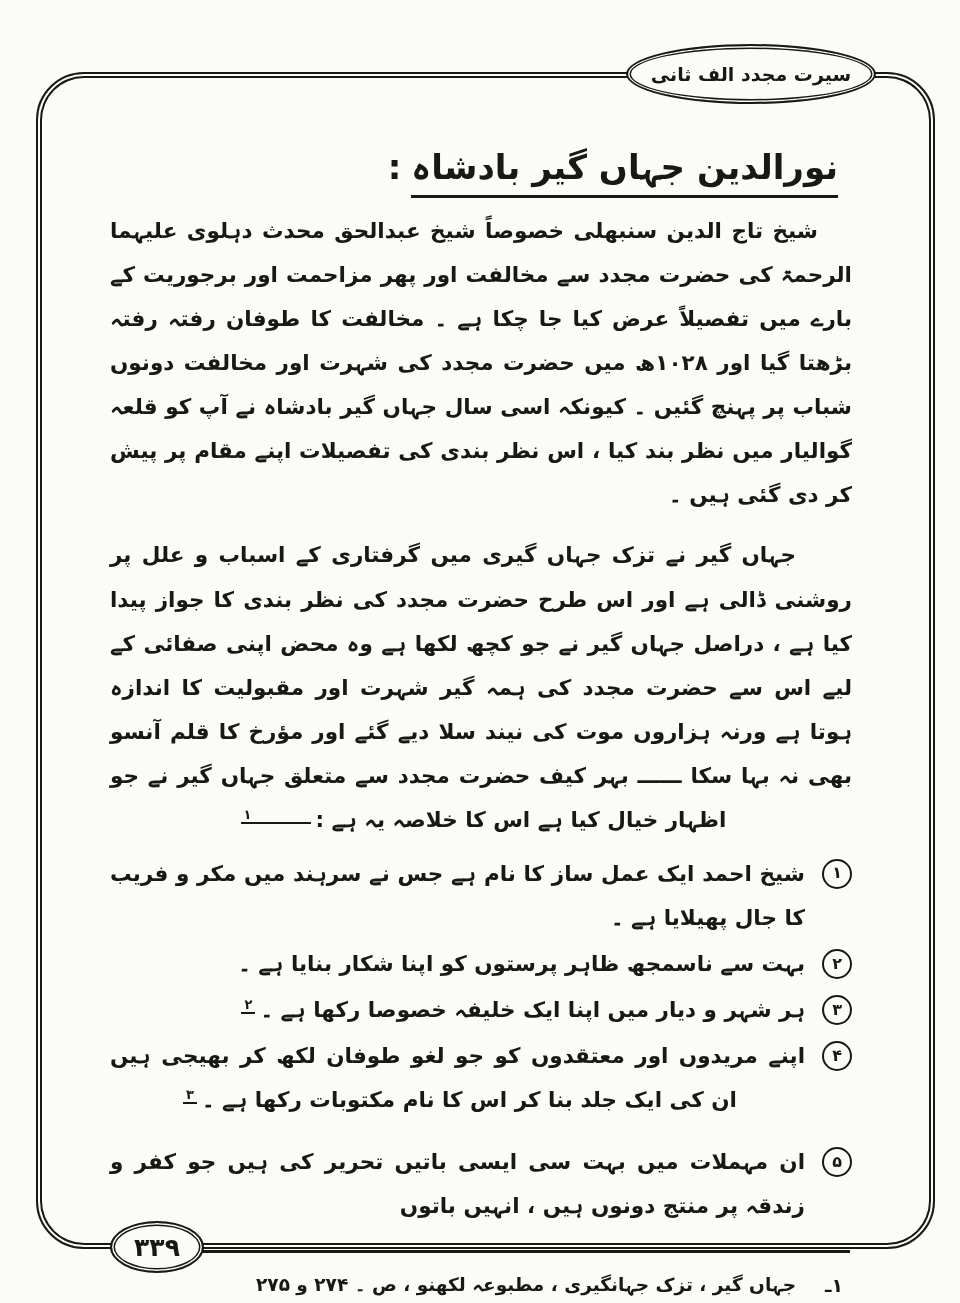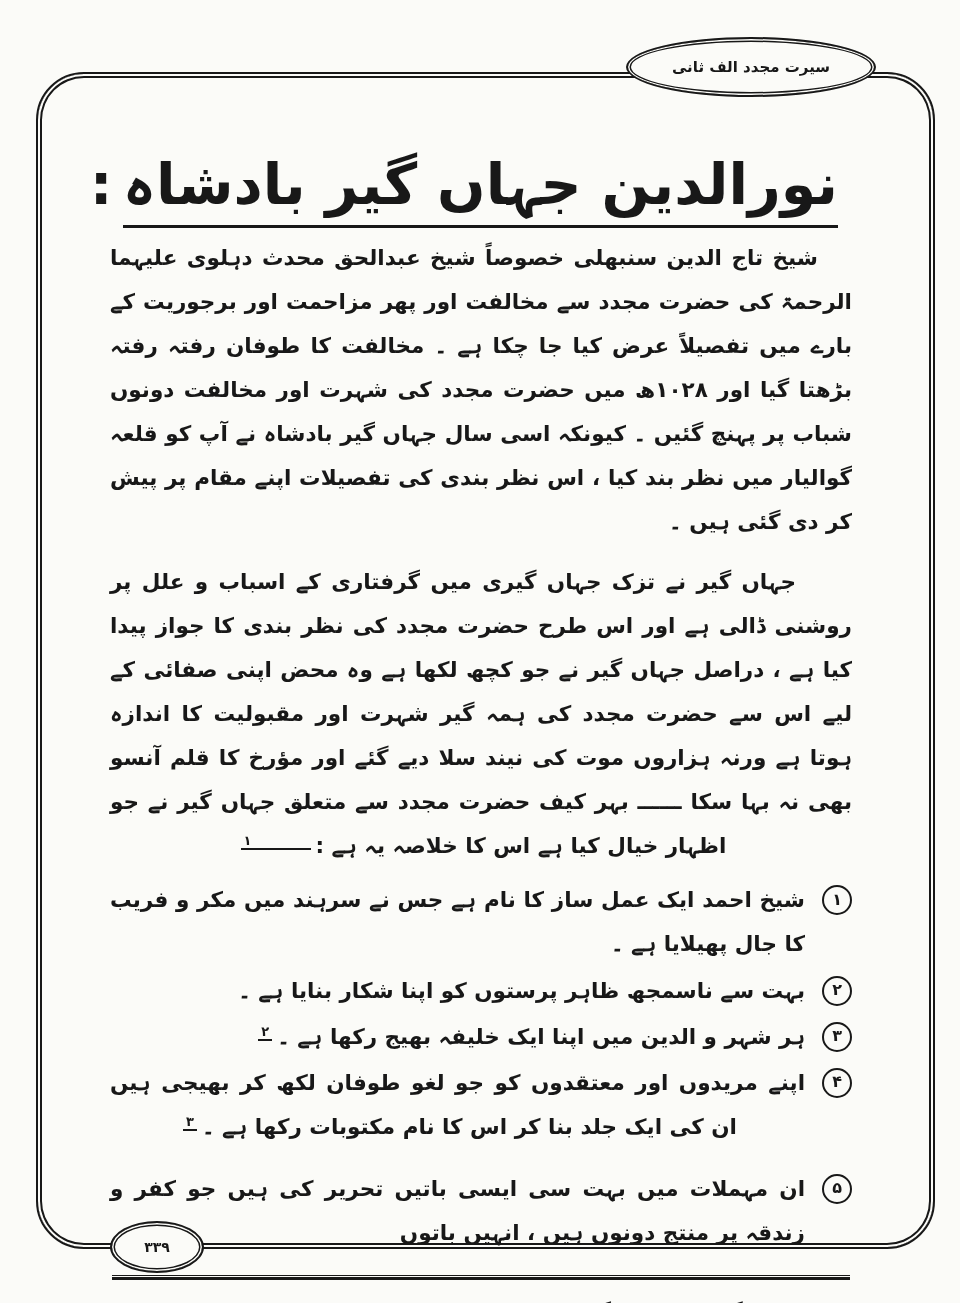--- a/index.html
+++ b/index.html
@@ -28,44 +28,44 @@
     position:absolute;
     background:var(--paper);
     border:2.5px solid var(--ink);
     border-radius:50%;
     box-shadow: inset 0 0 0 1.5px var(--paper), inset 0 0 0 3px var(--ink);
     display:flex;align-items:center;justify-content:center;
     z-index:5;
     font-weight:bold;
   }
   .cartouche{
-    left:626px; top:37px; width:250px; height:60px;
-    font-size:15px;
+    left:626px; top:44px; width:250px; height:60px;
+    font-size:19px;
     align-items:center;
   }
   .pageno-oval{
     left:110px; top:1221px; width:94px; height:52px;
-    font-size:14px;
+    font-size:25px;
   }
   .content{
     position:absolute;
     top:142px; right:108px;
     width:742px;
     direction:rtl;
     text-align:justify;
     font-size:21.5px;
     font-weight:700;
     line-height:2.05;
   }
   .heading{
     text-align:right;
     padding-right:14px;
-    font-size:57px;
+    font-size:34px;
     line-height:1.5;
-    margin-bottom:8px;
+    margin-bottom:16px;
     white-space:nowrap;
   }
   .heading .h-main{
     border-bottom:3.5px solid var(--ink);
     padding-bottom:8px;
   }
   .heading .h-colon{
     padding-right:10px;
   }
   .para1{ text-indent:34px; }
@@ -162,21 +162,21 @@
       <span class="item-text">شیخ احمد ایک عمل ساز کا نام ہے جس نے سرہند میں مکر و فریب کا جال پھیلایا ہے ۔</span>
     </div>
 
     <div class="item item-2">
       <span class="num">۲</span>
       <span class="item-text">بہت سے ناسمجھ ظاہر پرستوں کو اپنا شکار بنایا ہے ۔</span>
     </div>
 
     <div class="item item-3">
       <span class="num">۳</span>
-      <span class="item-text"><span>ہر شہر و الدین میں اپنا ایک خلیفہ بھیج رکھا ہے ۔</span><span class="ref">۲</span></span>
+      <span class="item-text"><span>ہر شہر و دیار میں اپنا ایک خلیفہ خصوصا رکھا ہے ۔</span><span class="ref">۲</span></span>
     </div>
 
     <div class="item item-4">
       <span class="num">۴</span>
       <span class="item-text"><span>اپنے مریدوں اور معتقدوں کو جو لغو طوفان لکھ کر بھیجی ہیں ان کی ایک جلد بنا کر اس کا نام مکتوبات رکھا ہے ۔</span><span class="ref">۳</span></span>
     </div>
 
     <div class="item item-5">
       <span class="num">۵</span>
       <span class="item-text">ان مہملات میں بہت سی ایسی باتیں تحریر کی ہیں جو کفر و زندقہ پر منتج دونوں ہیں ، انہیں باتوں</span>

